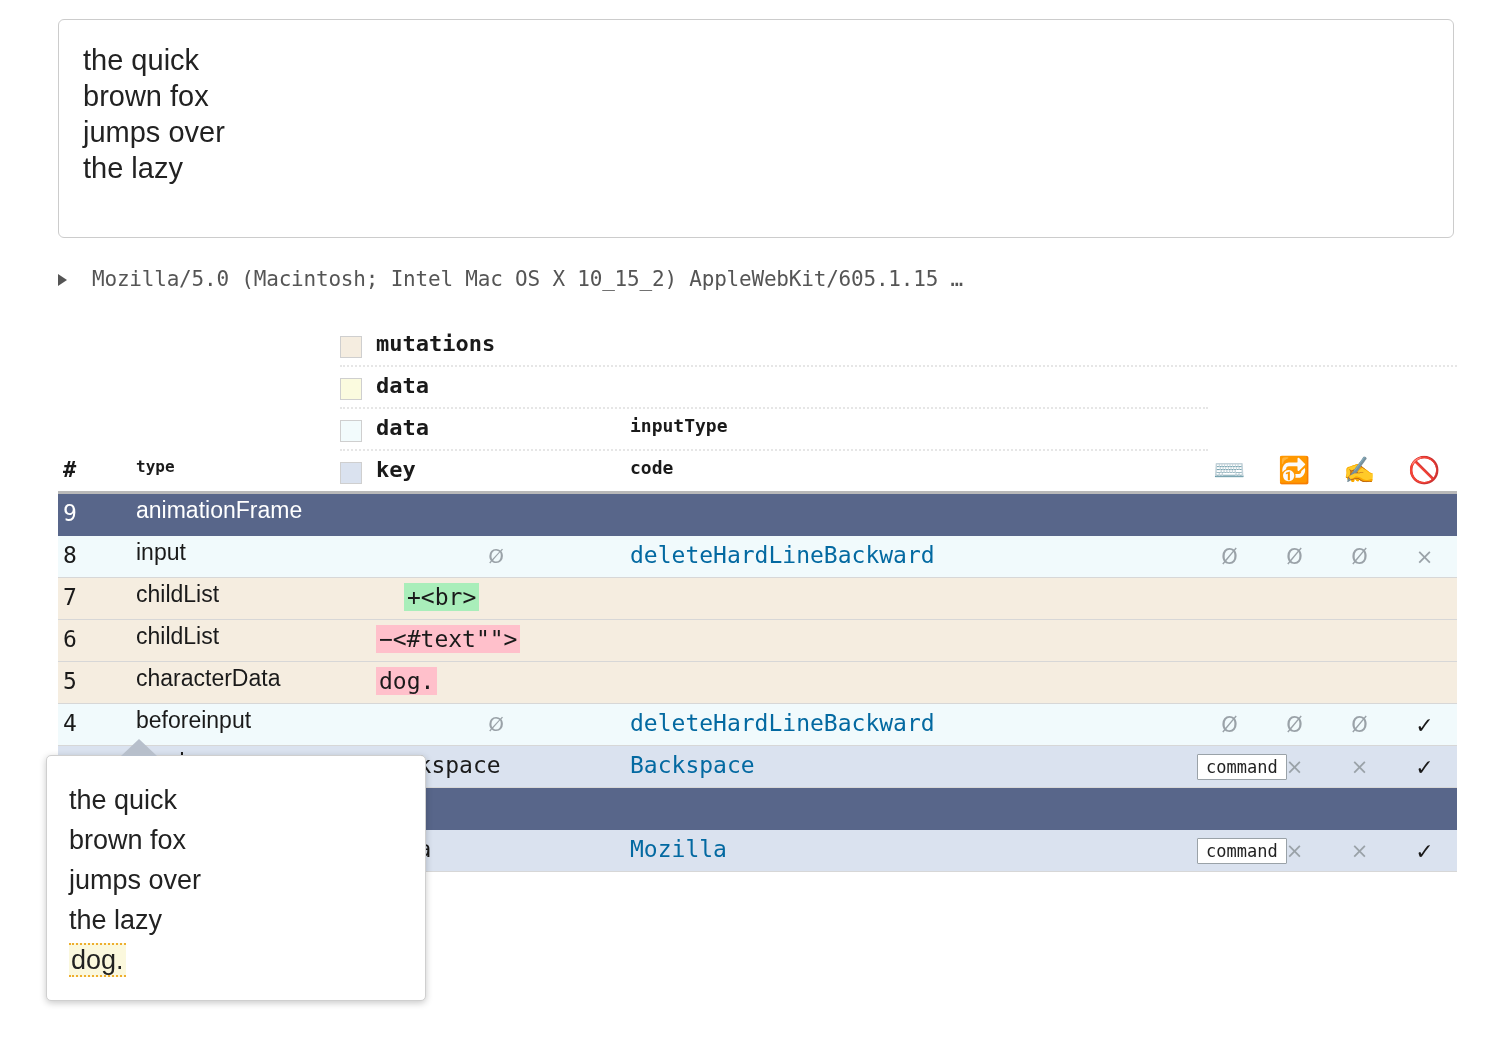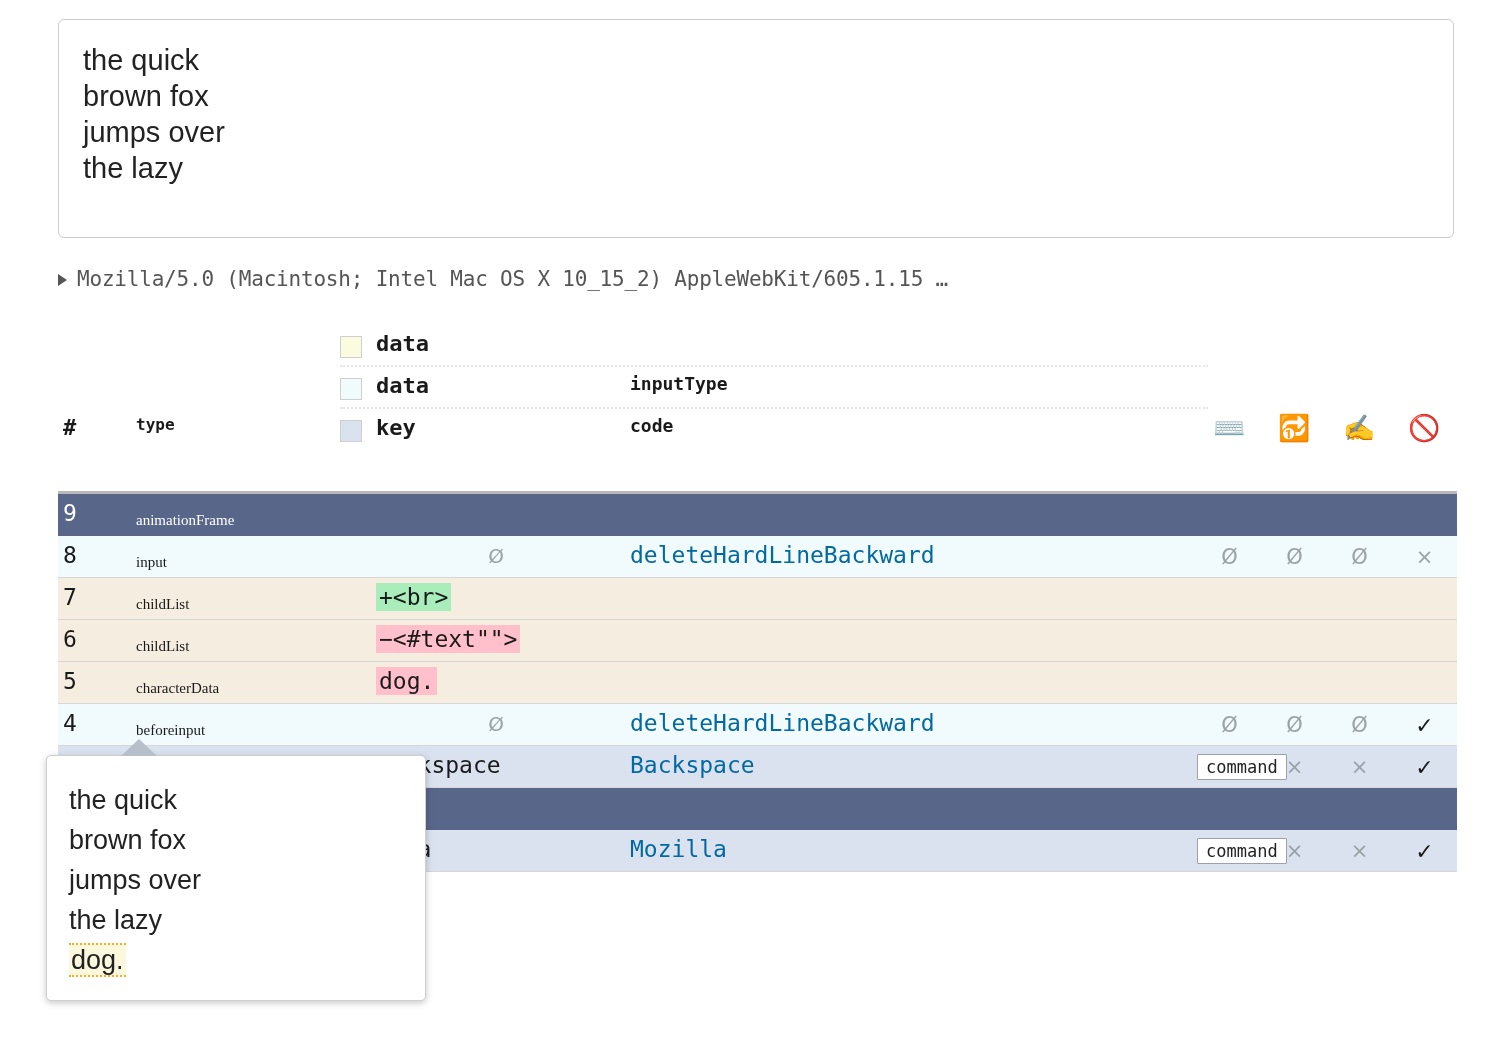--- a/index.html
+++ b/index.html
@@ -37,21 +37,21 @@
     white-space: pre;
   }
 
   
   .ua-row {
     position: absolute;
     left: 58px;
     top: 267px;
     display: flex;
     align-items: center;
-    gap: 10px;
+    gap: 25px;
   }
   .ua-triangle {
     width: 0;
     height: 0;
     border-left: 9px solid #555;
     border-top: 6px solid transparent;
     border-bottom: 6px solid transparent;
     margin-top: 2px;
   }
   .ua-text {
@@ -174,23 +174,23 @@
     position: absolute;
     left: 5px;
     top: 6px;
     font-family: "DejaVu Sans Mono", "Liberation Mono", monospace;
     font-size: 23px;
     color: #1a1a1a;
   }
   .c-type {
     position: absolute;
     left: 78px;
-    top: 18px;
-    font-family: Liberation Serif, serif;
-    font-size: 15px;
+    top: 3px;
+    font-family: Liberation Sans, sans-serif;
+    font-size: 23px;
     color: #1a1a1a;
   }
   .row.bg-frame .c-num,
   .row.bg-frame .c-type { color: #ffffff; }
 
   .c-data {
     position: absolute;
     left: 318px;
     top: 6px;
     font-family: "DejaVu Sans Mono", "Liberation Mono", monospace;
@@ -200,21 +200,21 @@
   .c-data-right {
     position: absolute;
     left: 318px;
     width: 128px;
     top: 8px;
     text-align: right;
     font-family: "DejaVu Sans", sans-serif;
     font-size: 20px;
     color: #9aa2a8;
   }
-  .hl-add { background: #a9eeba; padding: 1px 3px; }
+  .hl-add { background: #a9eeba; padding: 1px 3px; margin-left: 28px; }
   .hl-del { background: #ffc0cb; padding: 1px 3px; }
 
   .c-code {
     position: absolute;
     left: 572px;
     top: 6px;
     font-family: "DejaVu Sans Mono", "Liberation Mono", monospace;
     font-size: 23px;
     color: #0369a1;
   }
@@ -297,20 +297,25 @@
   <div class="editor-line">the lazy</div>
 </div>
 
 <div class="ua-row">
   <span class="ua-triangle"></span>
   <span class="ua-text">Mozilla/5.0 (Macintosh; Intel Mac OS X 10_15_2) AppleWebKit/605.1.15 …</span>
 </div>
 
 <div class="legend">
 
+  <div class="legend-row">
+    <span class="swatch sep-x" style="background:#f5ede0"></span>
+    <span class="legend-label">mutations</span>
+    <span class="legend-sep sep-wide" style="top:40px"></span>
+  </div>
 
   <div class="legend-row">
     <span class="swatch" style="background:#fbfbdf"></span>
     <span class="legend-label">data</span>
     <span class="legend-sep sep-narrow" style="top:40px"></span>
   </div>
 
   <div class="legend-row">
     <span class="swatch" style="background:#f2fbfc"></span>
     <span class="legend-label">data</span>

